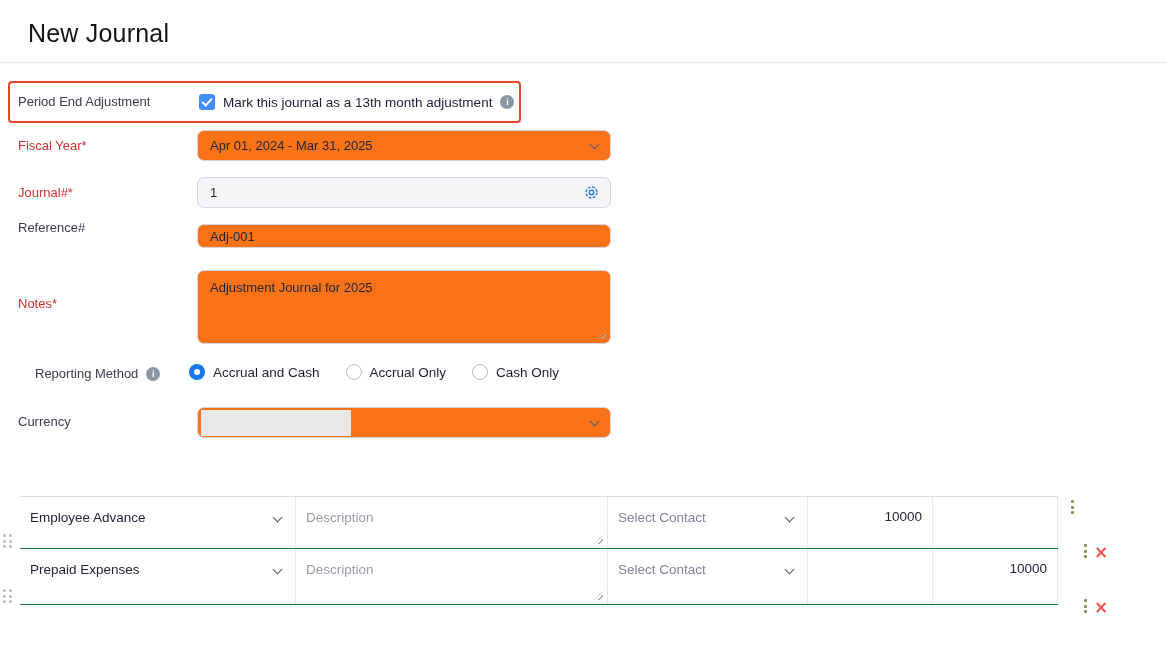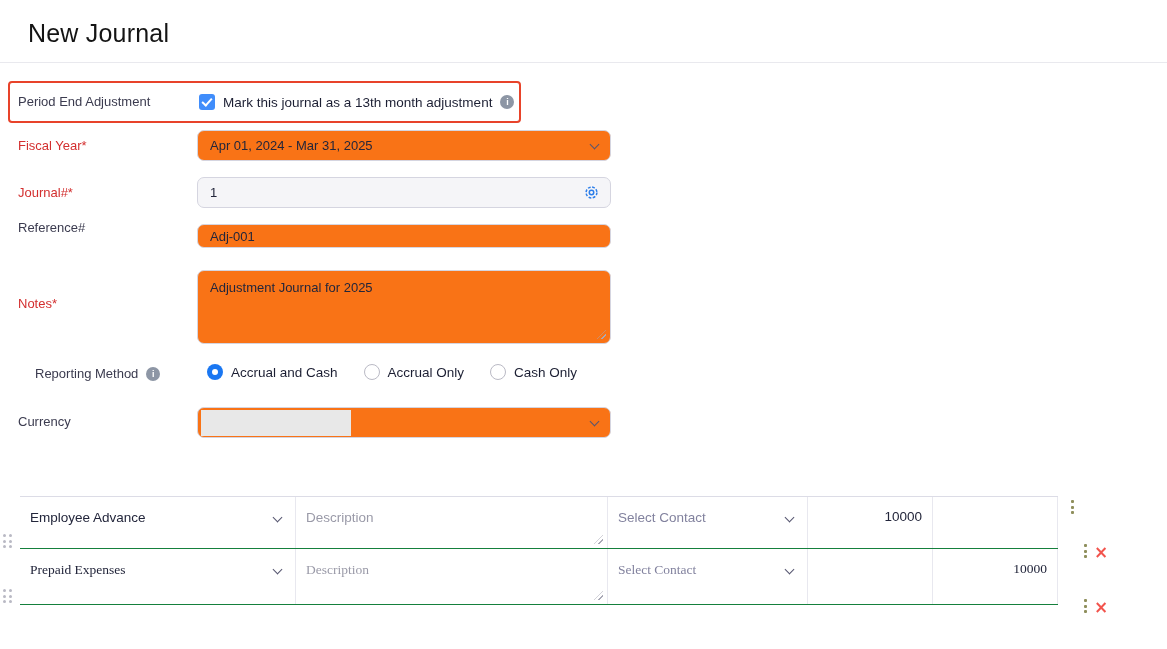--- a/index.html
+++ b/index.html
@@ -28,21 +28,21 @@
   .cbx { width:16px; height:16px; border-radius:3px; background:#408dfb; position:relative; flex:none; }
   .cbx::after { content:""; position:absolute; left:5px; top:2px; width:4px; height:8px;
                 border-right:2px solid #fff; border-bottom:2px solid #fff; transform:rotate(42deg); }
   .cbx-label { font-size:13.5px; color:#1c1f33; }
 
   .info-ic { width:14px; height:14px; border-radius:50%; background:#8d96a5; position:relative; flex:none; }
   .info-ic::after { content:"i"; position:absolute; left:0; top:0; width:14px; height:14px;
                     color:#fff; font-size:9px; font-weight:bold; text-align:center; line-height:14px; }
 
   
-  .radio-row { position:absolute; left:207px; top:364px; display:flex; align-items:center; gap:26px; }
+  .radio-row { position:absolute; left:189px; top:364px; display:flex; align-items:center; gap:26px; }
   .radio-opt { display:flex; align-items:center; gap:8px; font-size:13.5px; color:#1c1f33; }
   .radio { width:16px; height:16px; border-radius:50%; border:1.5px solid #babac5; background:#fff; position:relative; flex:none; }
   .radio.sel { border:none; background:#1a77f2; }
   .radio.sel::after { content:""; position:absolute; left:5px; top:5px; width:6px; height:6px; border-radius:50%; background:#fff; }
 
   .redacted { width:150px; height:26px; background:#e8e8e8; margin-left:-9px; }
 
   .resize-corner { position:absolute; right:4px; bottom:4px; width:9px; height:9px;
                    background:repeating-linear-gradient(135deg, transparent 0 2px, #a9a9b6 2px 3.4px);
                    clip-path:polygon(100% 0, 100% 100%, 0 100%); }
@@ -54,21 +54,21 @@
   .tc { position:relative; border-right:1px solid #e8e8ef; padding:0 10px; }
   .tc.first { border-left:none; }
   .c-account { width:276px; }
   .c-desc { width:312px; }
   .c-contact { width:200px; }
   .c-debit { width:125px; text-align:right; }
   .c-credit { width:125px; text-align:right; }
   .head .tc { font-size:11px; font-weight:bold; color:#41414f; letter-spacing:.3px; display:flex; align-items:center; }
   .head .tc.num { justify-content:flex-end; }
   .body-row1 { height:52px; }
-  .body-row2 { height:56px;font-family:Liberation Serif, serif; }
+  .body-row2 { height:56px; }
   .cell-select { display:flex; align-items:flex-start; padding-top:13px; font-size:13.5px; color:#23263b; height:100%; }
   .cell-select .txt { flex:1; }
   .cell-select .chev { margin-top:4px; margin-right:4px; }
   .placeholder { color:#9a9aa8; }
   .contact-ph { color:#82829e; }
   .cell-num { padding-top:12px; font-size:13.5px; color:#23263b; }
 
   
   .vdots { display:flex; flex-direction:column; gap:2.5px; width:10px; align-items:center; cursor:pointer; }
   .vdots i { width:3px; height:3px; border-radius:1px; background:#8f8f5c; }

